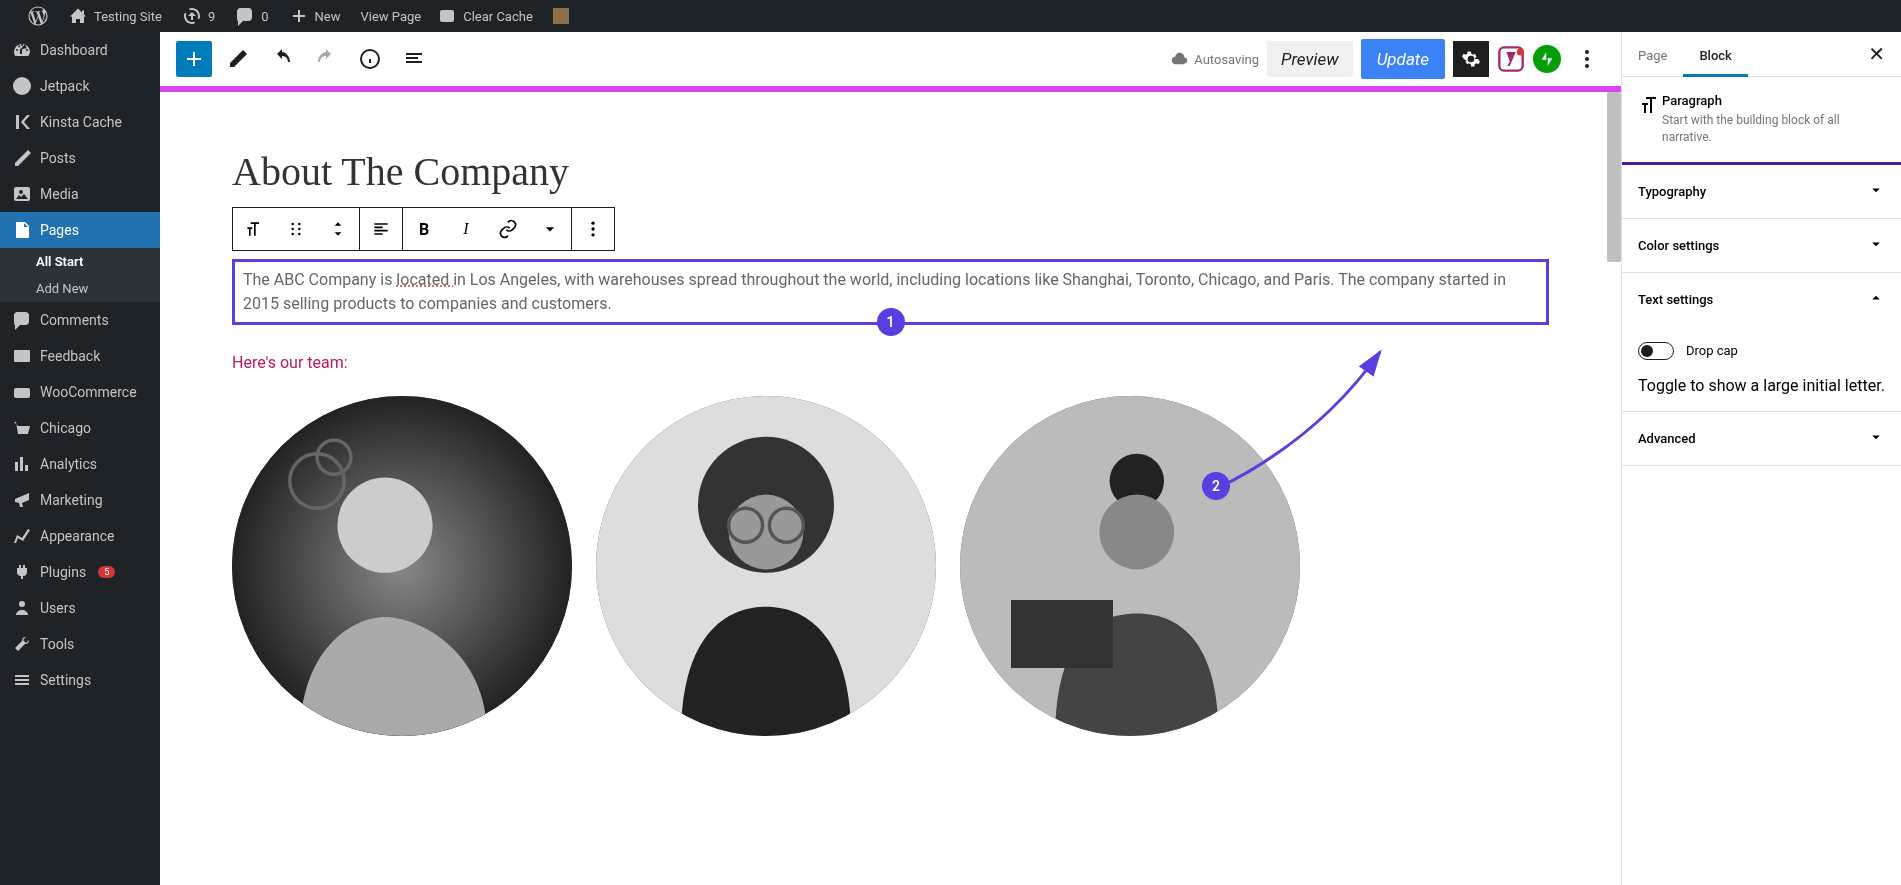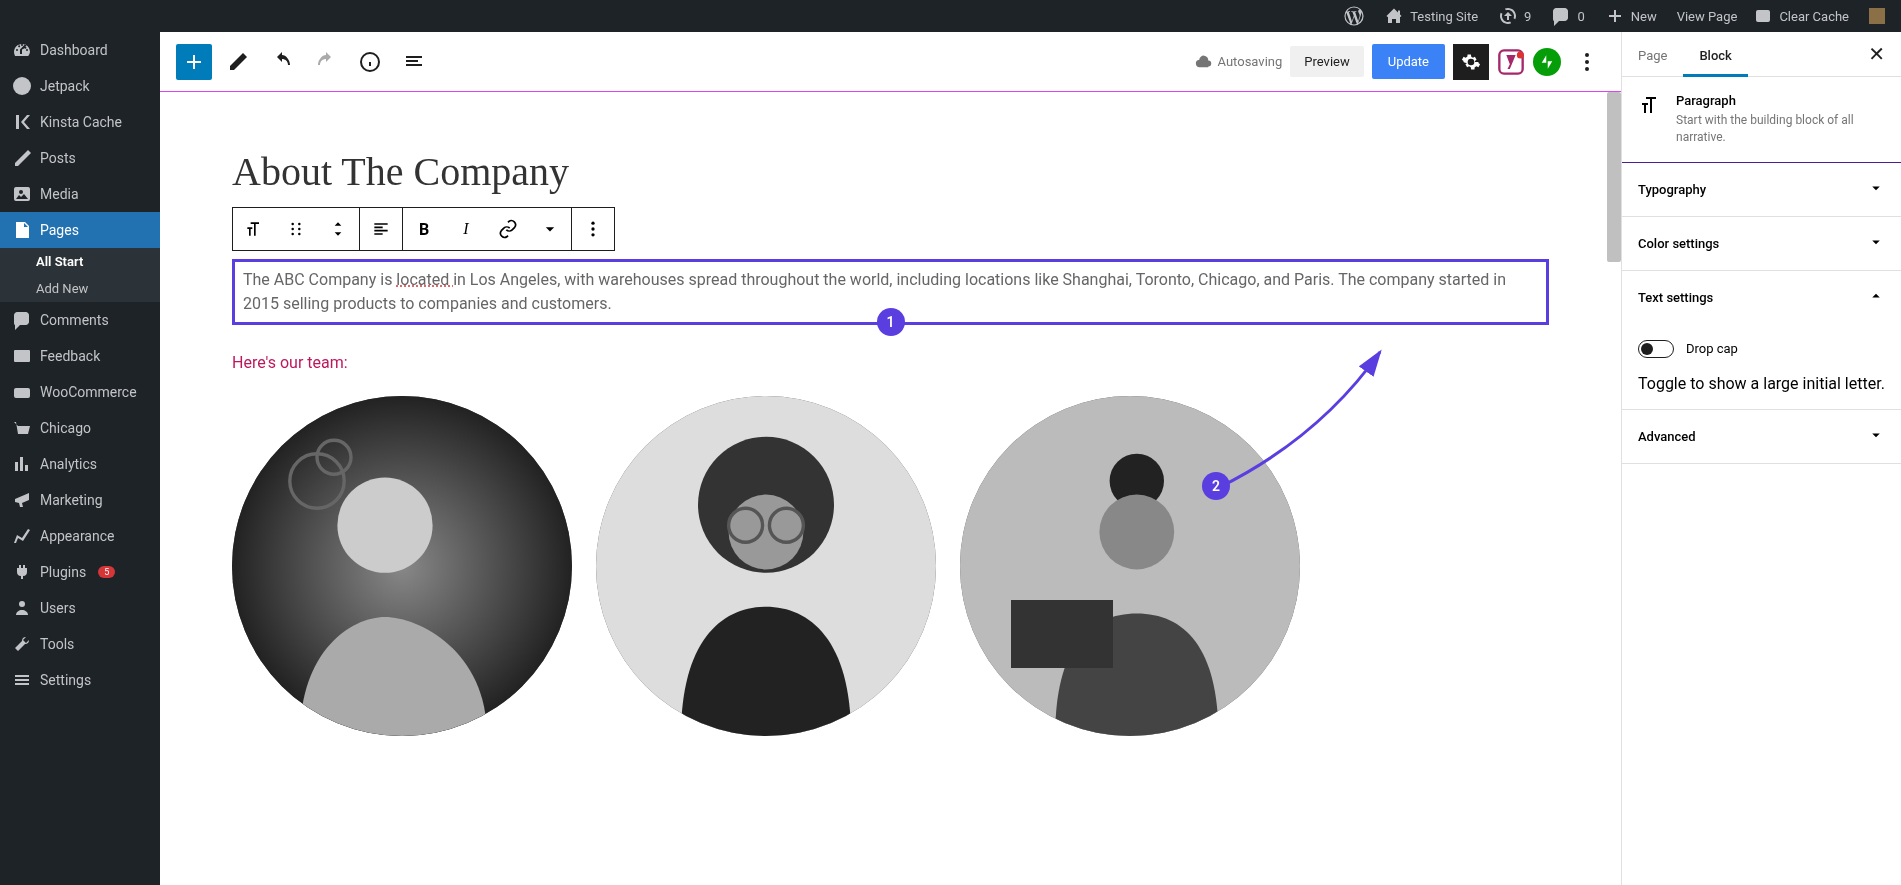--- a/index.html
+++ b/index.html
@@ -1,46 +1,46 @@
 <!DOCTYPE html>
 <html><head>
 <meta charset="utf-8">
 <style>
 * { margin: 0; padding: 0; box-sizing: border-box; font-family: -apple-system, BlinkMacSystemFont, "Segoe UI", Roboto, sans-serif; }
 body { width: 1901px; height: 885px; overflow: hidden; background: #f0f0f1; }
 
 
-.admin-bar { height: 32px; background: #1d2327; color: #c3c4c7; display: flex; align-items: center; padding: 0 8px; font-size: 13px; justify-content: flex-end; }
+.admin-bar { height: 32px; background: #1d2327; color: #c3c4c7; display: flex; align-items: center; padding: 0 20px; font-size: 13px; justify-content: flex-start; }
 .admin-bar-left, .admin-bar-right { display: flex; align-items: center; gap: 4px; }
 .admin-bar-item { display: flex; align-items: center; gap: 6px; padding: 0 8px; height: 32px; cursor: pointer; }
 .admin-bar-icon { width: 20px; height: 20px; display: flex; align-items: center; justify-content: center; }
 .avatar-sm { width: 16px; height: 16px; background: #8b6f47; }
 
 
 .sidebar { position: absolute; left: 0; top: 32px; width: 160px; height: calc(100% - 32px); background: #1d2327; color: #c3c4c7; font-size: 14px; overflow-y: auto; }
 .sidebar-item { display: flex; align-items: center; gap: 8px; padding: 8px 12px; cursor: pointer; position: relative; }
 .sidebar-item.active { background: #2271b1; color: #fff; }
 .sidebar-item.active::after { content: ""; position: absolute; right: -8px; top: 50%; transform: translateY(-50%); border: 8px solid transparent; border-right-color: #f0f0f1; }
 .sidebar-icon { width: 20px; height: 20px; display: flex; align-items: center; justify-content: center; flex-shrink: 0; }
 .sidebar-submenu { background: #2c3338; }
 .sidebar-sub { padding: 6px 12px 6px 36px; font-size: 13px; cursor: pointer; }
 .sidebar-sub.active { color: #fff; font-weight: 600; }
 .plugin-badge { background: #d63638; color: #fff; border-radius: 9px; font-size: 9px; padding: 1px 6px; margin-left: 4px; }
 
 
 .main { position: absolute; left: 160px; top: 32px; right: 0; bottom: 0; background: #fff; display: flex; }
 .editor-wrap { flex: 1; display: flex; flex-direction: column; min-width: 0; }
-.editor-toolbar { height: 60px; border-bottom: 1px solid #d946ef; display: flex; align-items: center; padding: 0 16px; justify-content: space-between; }
+.editor-toolbar { height: 60px; border-bottom: 6px solid #d946ef; display: flex; align-items: center; padding: 0 16px; justify-content: space-between; }
 .toolbar-left, .toolbar-right { display: flex; align-items: center; gap: 8px; }
 .btn-add { width: 36px; height: 36px; background: #1e1e1e; color: #fff; display: flex; align-items: center; justify-content: center; cursor: pointer; border-radius: 2px; }
 .btn-add svg, .tool-btn svg { width: 24px; height: 24px; }
 .btn-add { background: #007cba; }
 .tool-btn { width: 36px; height: 36px; display: flex; align-items: center; justify-content: center; cursor: pointer; color: #1e1e1e; border-radius: 2px; }
 .tool-btn.disabled { color: #aaa; }
-.btn-text { padding: 8px 14px; font-size: 13px; cursor: pointer; border-radius: 2px; }
+.btn-text { padding: 8px 14px; font-size: 17px; cursor: pointer; border-radius: 2px; font-style: italic; }
 .btn-preview { background: #f0f0f0; color: #1e1e1e; }
 .btn-update { background: #3b82f6; color: #fff; padding: 10px 16px; }
 .btn-dark { background: #1e1e1e; color: #fff; width: 36px; height: 36px; display: flex; align-items: center; justify-content: center; }
 .yoast-badge { display: flex; align-items: center; }
 .yoast-badge svg { width: 28px; height: 28px; }
 .jetpack-badge { width: 28px; height: 28px; border-radius: 50%; background: #069e08; color: #fff; display: flex; align-items: center; justify-content: center; }
 .saving { display: flex; align-items: center; gap: 6px; color: #757575; font-size: 13px; }
 
 
 .canvas { flex: 1; overflow-y: auto; padding: 56px 72px; position: relative; }
@@ -62,21 +62,21 @@
 .arrow-svg { position: absolute; pointer-events: none; }
 
 
 .settings-panel { width: 280px; border-left: 1px solid #e0e0e0; background: #fff; overflow-y: auto; font-size: 13px; }
 .panel-tabs { display: flex; border-bottom: 1px solid #e0e0e0; align-items: center; }
 .panel-tab { padding: 16px 16px 13px; cursor: pointer; color: #757575; position: relative; }
 .panel-tab.active { color: #1e1e1e; font-weight: 500; }
 .panel-tab.active::after { content: ""; position: absolute; left: 0; right: 0; bottom: -1px; height: 3px; background: #007cba; }
 .panel-close { margin-left: auto; padding: 0 16px; cursor: pointer; font-size: 20px; color: #1e1e1e; }
 .panel-section { padding: 16px; border-bottom: 1px solid #e0e0e0; }
-.panel-block-info { display: flex; gap: 14px; padding: 16px; border-bottom: 1px solid #4c1d95; }
+.panel-block-info { display: flex; gap: 0; padding: 16px; border-bottom: 3px solid #4c1d95; }
 .block-icon { width: 24px; flex-shrink: 0; }
 .block-title { font-weight: 500; margin-bottom: 4px; }
 .block-desc { color: #757575; font-size: 12px; line-height: 1.4; }
 .panel-row { display: flex; align-items: center; justify-content: space-between; padding: 16px; border-bottom: 1px solid #e0e0e0; cursor: pointer; }
 .panel-row-label { font-weight: 500; }
 .toggle-row { display: flex; align-items: center; gap: 12px; }
 .toggle { width: 36px; height: 18px; border: 1px solid #1e1e1e; border-radius: 9px; position: relative; cursor: pointer; }
 .toggle::after { content: ""; width: 12px; height: 12px; background: #1e1e1e; border-radius: 50%; position: absolute; left: 2px; top: 2px; }
 .hint { color: #000000; font-size: 16px; margin-top: 16px; }
 

